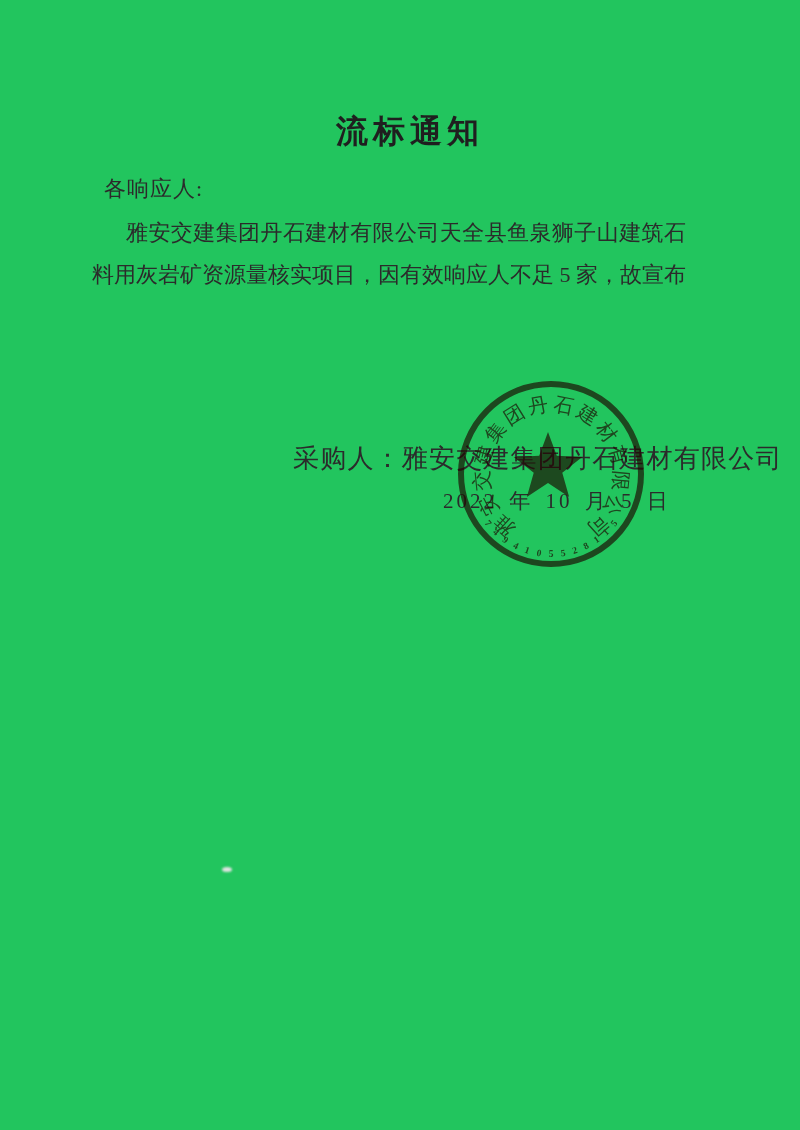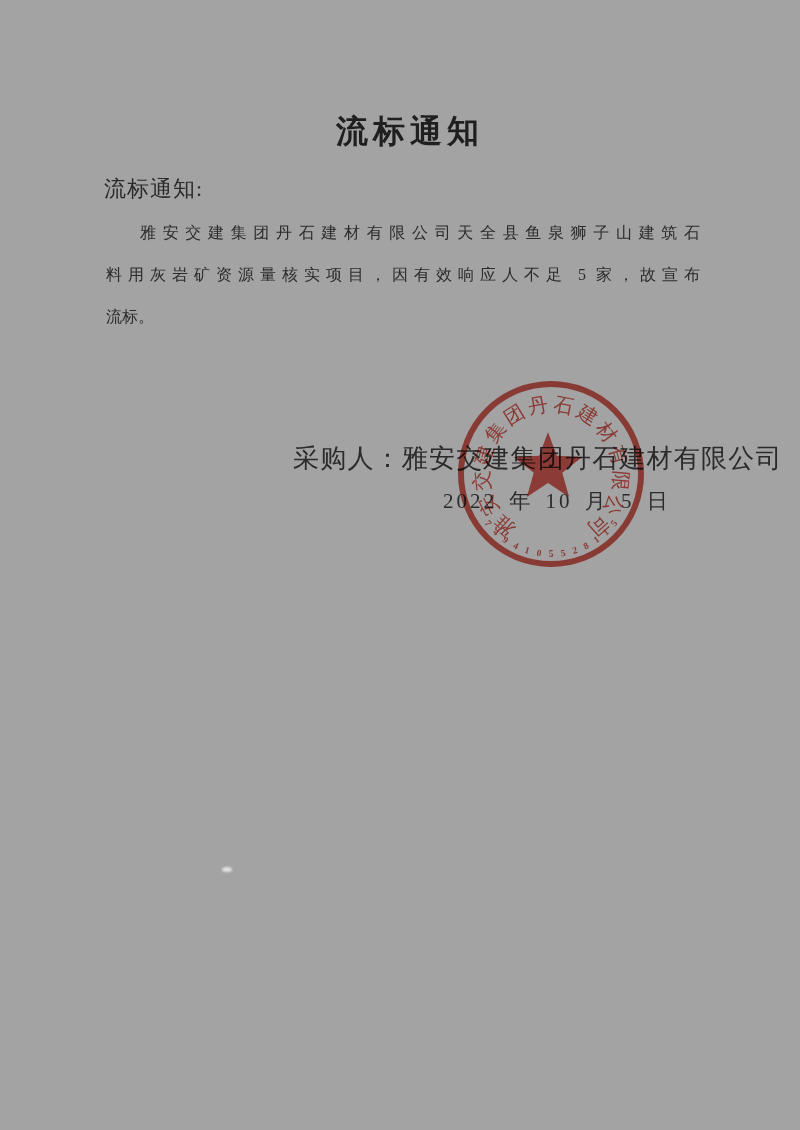--- a/index.html
+++ b/index.html
@@ -4,36 +4,36 @@
 <style>
   html,body{margin:0;padding:0;}
   body{
     width:800px;height:1130px;
     background:#fdfdfd;
     font-family:"Liberation Serif","DejaVu Serif",serif;
     color:#2b2b2b;
     position:relative;
     overflow:hidden;
   }
-  .page{position:absolute;inset:0;background:#a3a3a3;}
+  .page{position:absolute;inset:0;background:#22c55e;}
   .title{
     position:absolute;top:110px;left:0;width:800px;
     text-align:center;
     font-size:32px;font-weight:700;
     letter-spacing:5px;
     color:#1f1f1f;
     transform:translateX(10px);
   }
   .salutation{
     position:absolute;top:174px;left:104px;
     font-size:22px;letter-spacing:1px;
   }
   .body-block{
-    position:absolute;top:212px;left:106px;width:594px;
-    font-size:16px;line-height:42px;
+    position:absolute;top:212px;left:92px;width:594px;
+    font-size:22px;line-height:42px;
   }
   .body-line{width:100%;}
   .body-line.fill{text-align:justify;text-align-last:justify;}
   .body-line.indent{padding-left:34px;box-sizing:border-box;}
   .purchaser-line{
     position:absolute;top:441px;left:293px;
     font-size:26px;letter-spacing:1.2px;
     white-space:nowrap;
   }
   .date-line{
@@ -54,26 +54,25 @@
     filter:blur(1px);
   }
 </style>
 </head>
 <body>
 
 <div class="page">
 
   <div class="title">流标通知</div>
 
-  <div class="salutation">流标通知:</div>
+  <div class="salutation">各响应人:</div>
 
   <div class="body-block">
     <div class="body-line fill indent">雅安交建集团丹石建材有限公司天全县鱼泉狮子山建筑石</div>
     <div class="body-line fill">料用灰岩矿资源量核实项目，因有效响应人不足 5 家，故宣布</div>
-    <div class="body-line">流标。</div>
   </div>
 
   <div class="purchaser-line">采购人：雅安交建集团丹石建材有限公司</div>
 
   <div class="date-line">2022 年 10 月 5 日</div>
 
   <svg class="seal" viewBox="-110 -110 220 220" xmlns="http://www.w3.org/2000/svg">
     <circle id="seal-ring" cx="0" cy="0" r="90" fill="none" stroke-width="6" stroke="#d0453a"></circle>
     <polygon id="seal-star" points="0,-36 8.82,-12.14 34.24,-11.12 14.27,4.64 21.16,29.12 0,15 -21.16,29.12 -14.27,4.64 -34.24,-11.12 -8.82,-12.14" transform="translate(-3,-6)" fill="#d5473c"></polygon>
     <g id="seal-company-arc">

